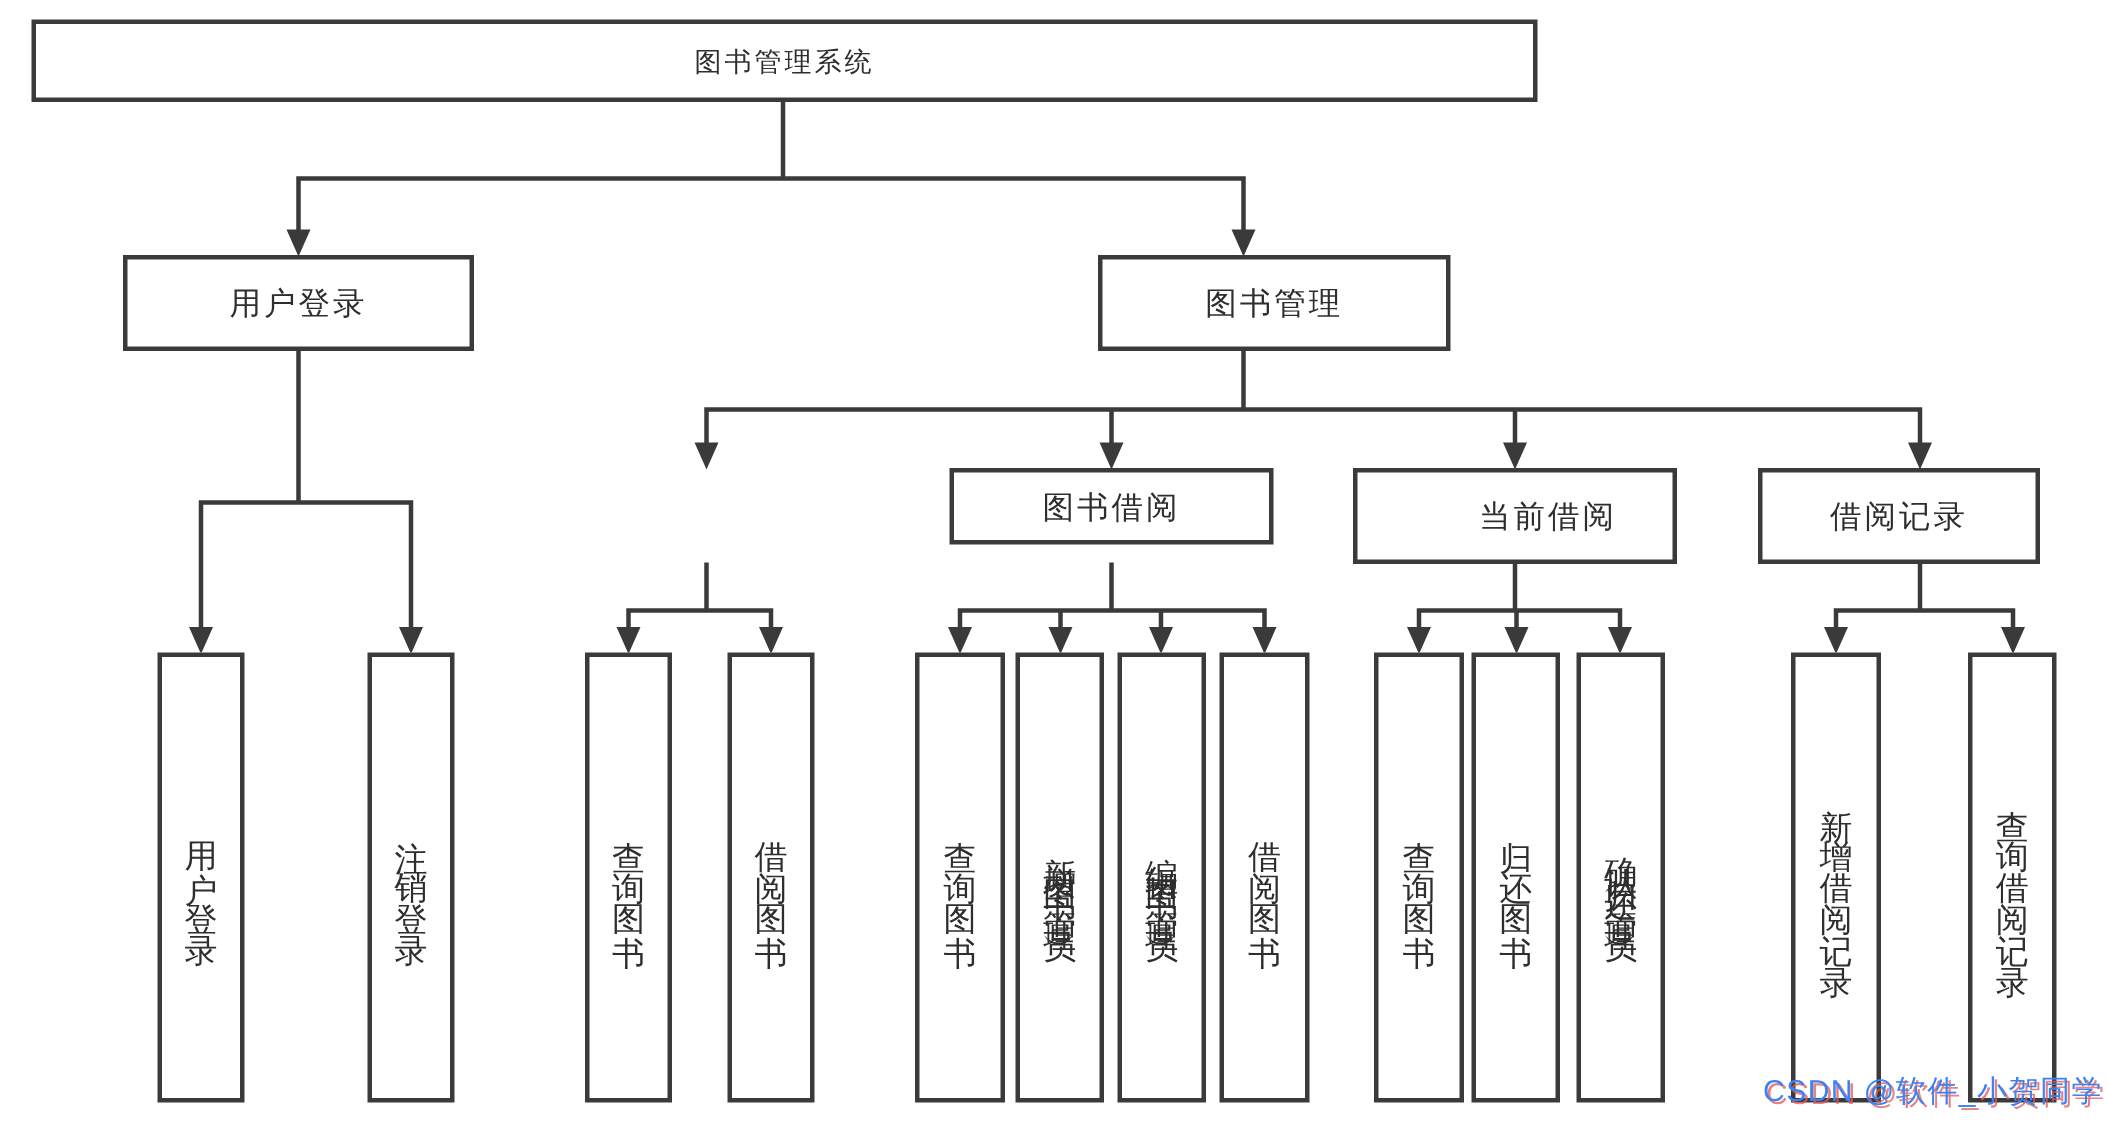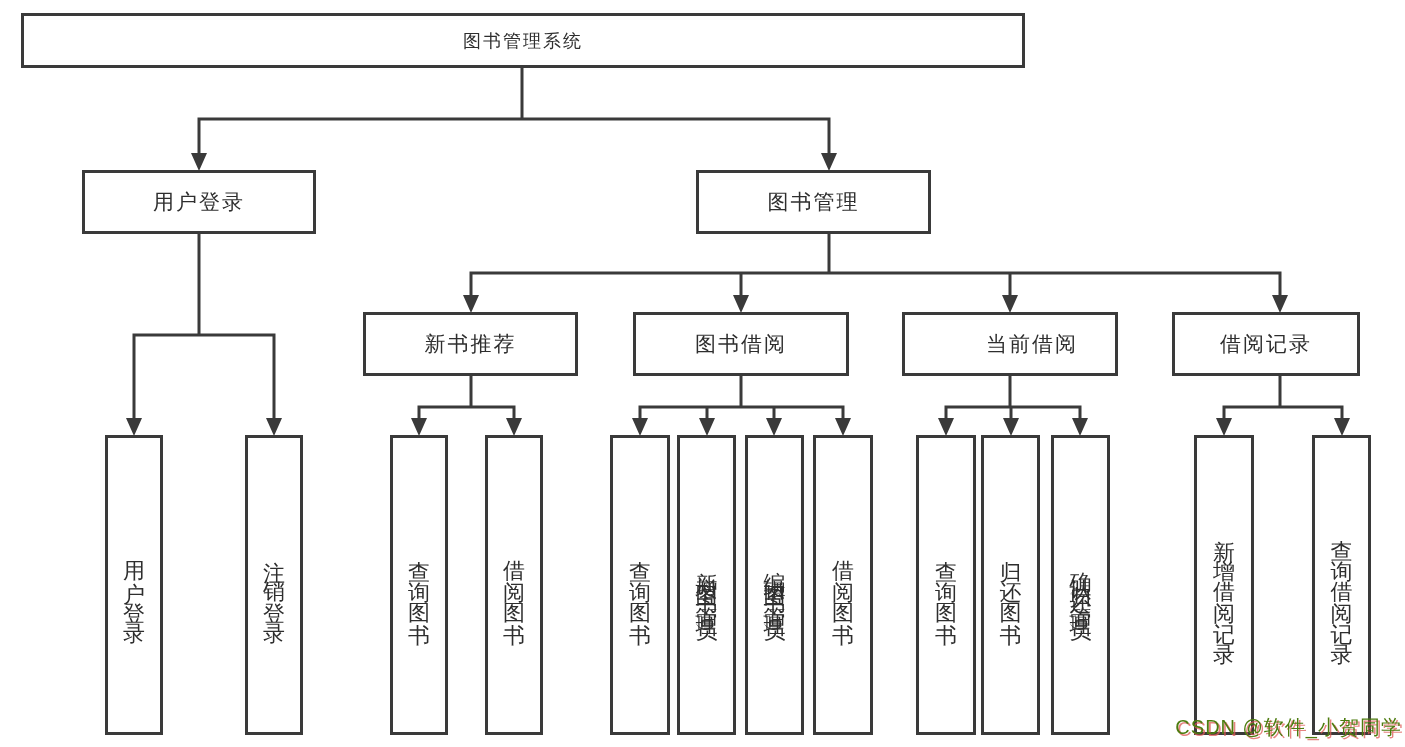--- a/index.html
+++ b/index.html
@@ -39,21 +39,21 @@
     letter-spacing:21px;
     color:var(--text);
     line-height:1;
   }
   .vlabel.long{letter-spacing:7px;}
   .watermark{
     position:absolute;
     top:714px;right:3px;
     z-index:2;
     font-size:20px;
-    color:#4d7c0f;
+    color:#3b82f6;
     letter-spacing:1px;
     text-shadow:2px 2px 0 rgba(222,90,85,0.75);
     white-space:nowrap;
   }
 </style>
 </head>
 <body>
 
 <div class="stage">
 
@@ -98,28 +98,25 @@
              M1334 418 L1350 418 L1342 436 Z" fill="#3a3a3a"></path>
   </svg>
 
   <div class="box root" style="left:21px;top:13px;width:1004px;height:55px;">
     <span class="hlabel">图书管理系统</span>
   </div>
 
   <div class="box" style="left:82px;top:170px;width:234px;height:64px;">
     <span class="hlabel">用户登录</span>
   </div>
-  <div class="box" style="left:696px;top:170px;width:235px;height:64px;">
+  <div class="box" style="left:732px;top:170px;width:235px;height:64px;">
     <span class="hlabel">图书管理</span>
   </div>
 
-  <div class="box" style="left:363px;top:312px;width:215px;height:64px;">
-    <span class="hlabel">新书推荐</span>
-  </div>
-  <div class="box" style="left:633px;top:312px;width:216px;height:64px;">
+  <div class="box" style="left:633px;top:312px;width:216px;height:51px;">
     <span class="hlabel">图书借阅</span>
   </div>
   <div class="box" style="left:902px;top:312px;width:216px;height:64px;padding-left:44px;">
     <span class="hlabel">当前借阅</span>
   </div>
   <div class="box" style="left:1172px;top:312px;width:188px;height:64px;">
     <span class="hlabel">借阅记录</span>
   </div>
 
   <div class="box" style="left:105px;top:435px;width:58px;height:300px;">

